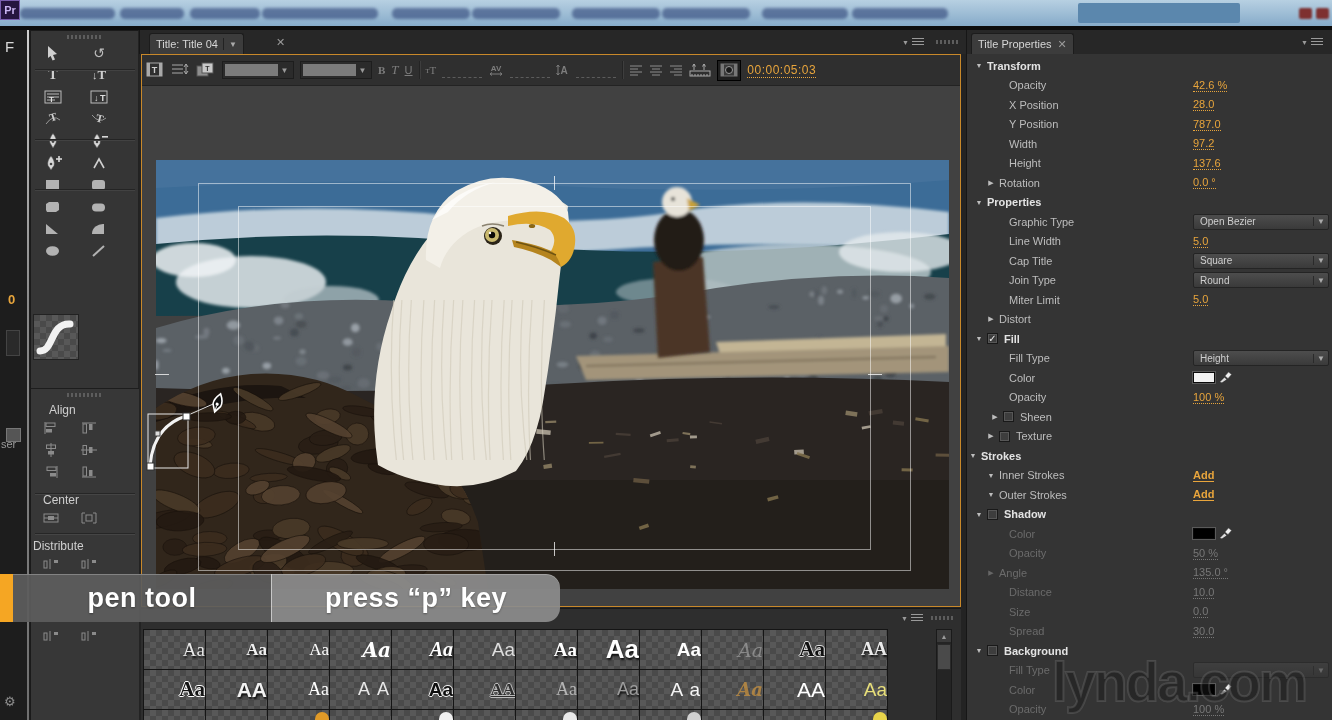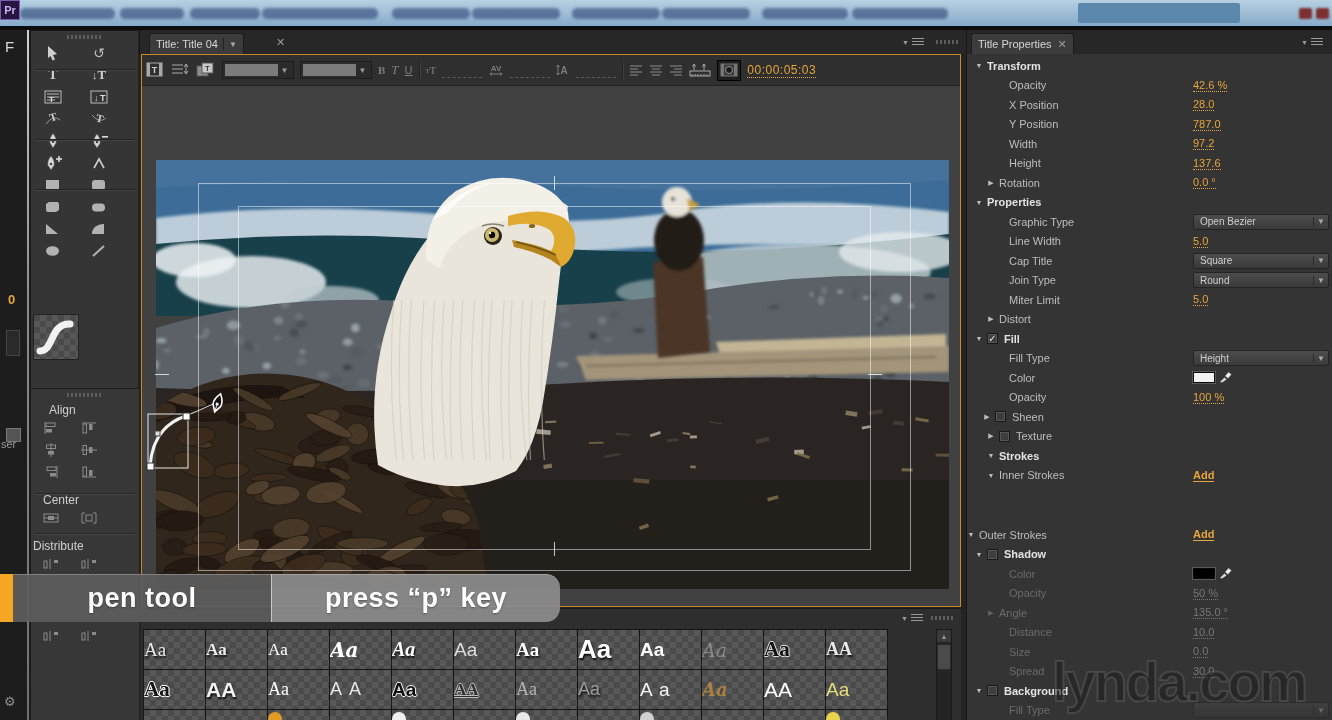--- a/index.html
+++ b/index.html
@@ -65,21 +65,21 @@
   .timecode{color:#e8a53c;border-bottom:1px dotted #e8a53c;font-size:12px;letter-spacing:.5px}
   .bgvid{width:24px;height:21px;background:#1f1f1f;border:1px solid #000;display:flex;align-items:center;justify-content:center}
   .canvas-area{position:absolute;left:0;top:31px;width:818px;height:520px;background:#414141;overflow:hidden}
   .guide{position:absolute;border:1px solid rgba(255,255,255,.5)}
   .tick{position:absolute;background:rgba(255,255,255,.75)}
 
   
   .styles-panel{left:141px;top:608px;width:820px;height:112px;background:#2e2e2e;border-top:1px solid #191919}
   .styles-grid{position:absolute;left:2px;top:20px;display:grid;grid-template-columns:repeat(12,61px);
                grid-template-rows:39px 39px 10px;gap:1px;background:#151515;border:1px solid #151515}
-  .sw{display:flex;align-items:center;justify-content:flex-start;overflow:hidden}
+  .sw{display:flex;align-items:center;justify-content:flex-end;overflow:hidden}
   .sbar{position:absolute;left:795px;top:20px;width:16px;height:92px;background:#242424;border:1px solid #1a1a1a}
   .sbar .up{height:12px;display:flex;align-items:center;justify-content:center;color:#9a9a9a;font-size:7px;background:#3a3a3a}
   .sbar .thumb{margin-top:2px;height:26px;background:#4a4a4a;border:1px solid #2a2a2a}
 
   
   .props-panel{left:966px;top:30px;width:366px;height:690px;background:#343434;border-left:1px solid #161616}
   .props-tabbar{position:absolute;left:0;top:0;width:366px;height:24px;background:#272727}
   .props-body{position:absolute;left:0;top:26px;width:366px;height:664px;overflow:hidden}
   .prow{position:relative;height:19.5px;display:flex;align-items:center}
   .disc{width:8px;font-size:7px;color:#bdbdbd;margin-right:4px;text-align:center}
@@ -1052,42 +1052,42 @@
               </svg></span>
           </span>
         </div>
         <div class="prow" style="padding-left: 30px;">
           <span style="width: 12px;"></span>
           <span class="plabel">Opacity</span>
           <span class="pval">
             <span class="hot">100 %</span>
           </span>
         </div>
-        <div class="prow" style="padding-left: 16px;">
+        <div class="prow" style="padding-left: 24px;">
           <span class="disc">▶</span>
           <span class="chk"></span>
           <span class="plabel">Sheen</span>
         </div>
         <div class="prow" style="padding-left: 20px;">
           <span class="disc">▶</span>
           <span class="chk"></span>
           <span class="plabel">Texture</span>
         </div>
-        <div class="prow hdr" style="padding-left: 20px;">
+        <div class="prow hdr" style="padding-left: 2px;">
           <span class="disc">▼</span>
           <span class="plabel">Strokes</span>
         </div>
         <div class="prow" style="padding-left: 20px;">
           <span class="disc">▼</span>
           <span class="plabel">Inner Strokes</span>
           <span class="pval">
             <span class="addlink">Add</span>
           </span>
         </div>
-        <div class="prow" style=" margin-top: 40px;">
+        <div class="prow" style="padding-left: 20px;">
           <span class="disc">▼</span>
           <span class="plabel">Outer Strokes</span>
           <span class="pval">
             <span class="addlink">Add</span>
           </span>
         </div>
         <div class="prow hdr" style="padding-left: 8px;">
           <span class="disc">▼</span>
           <span class="chk"></span>
           <span class="plabel">Shadow</span>

